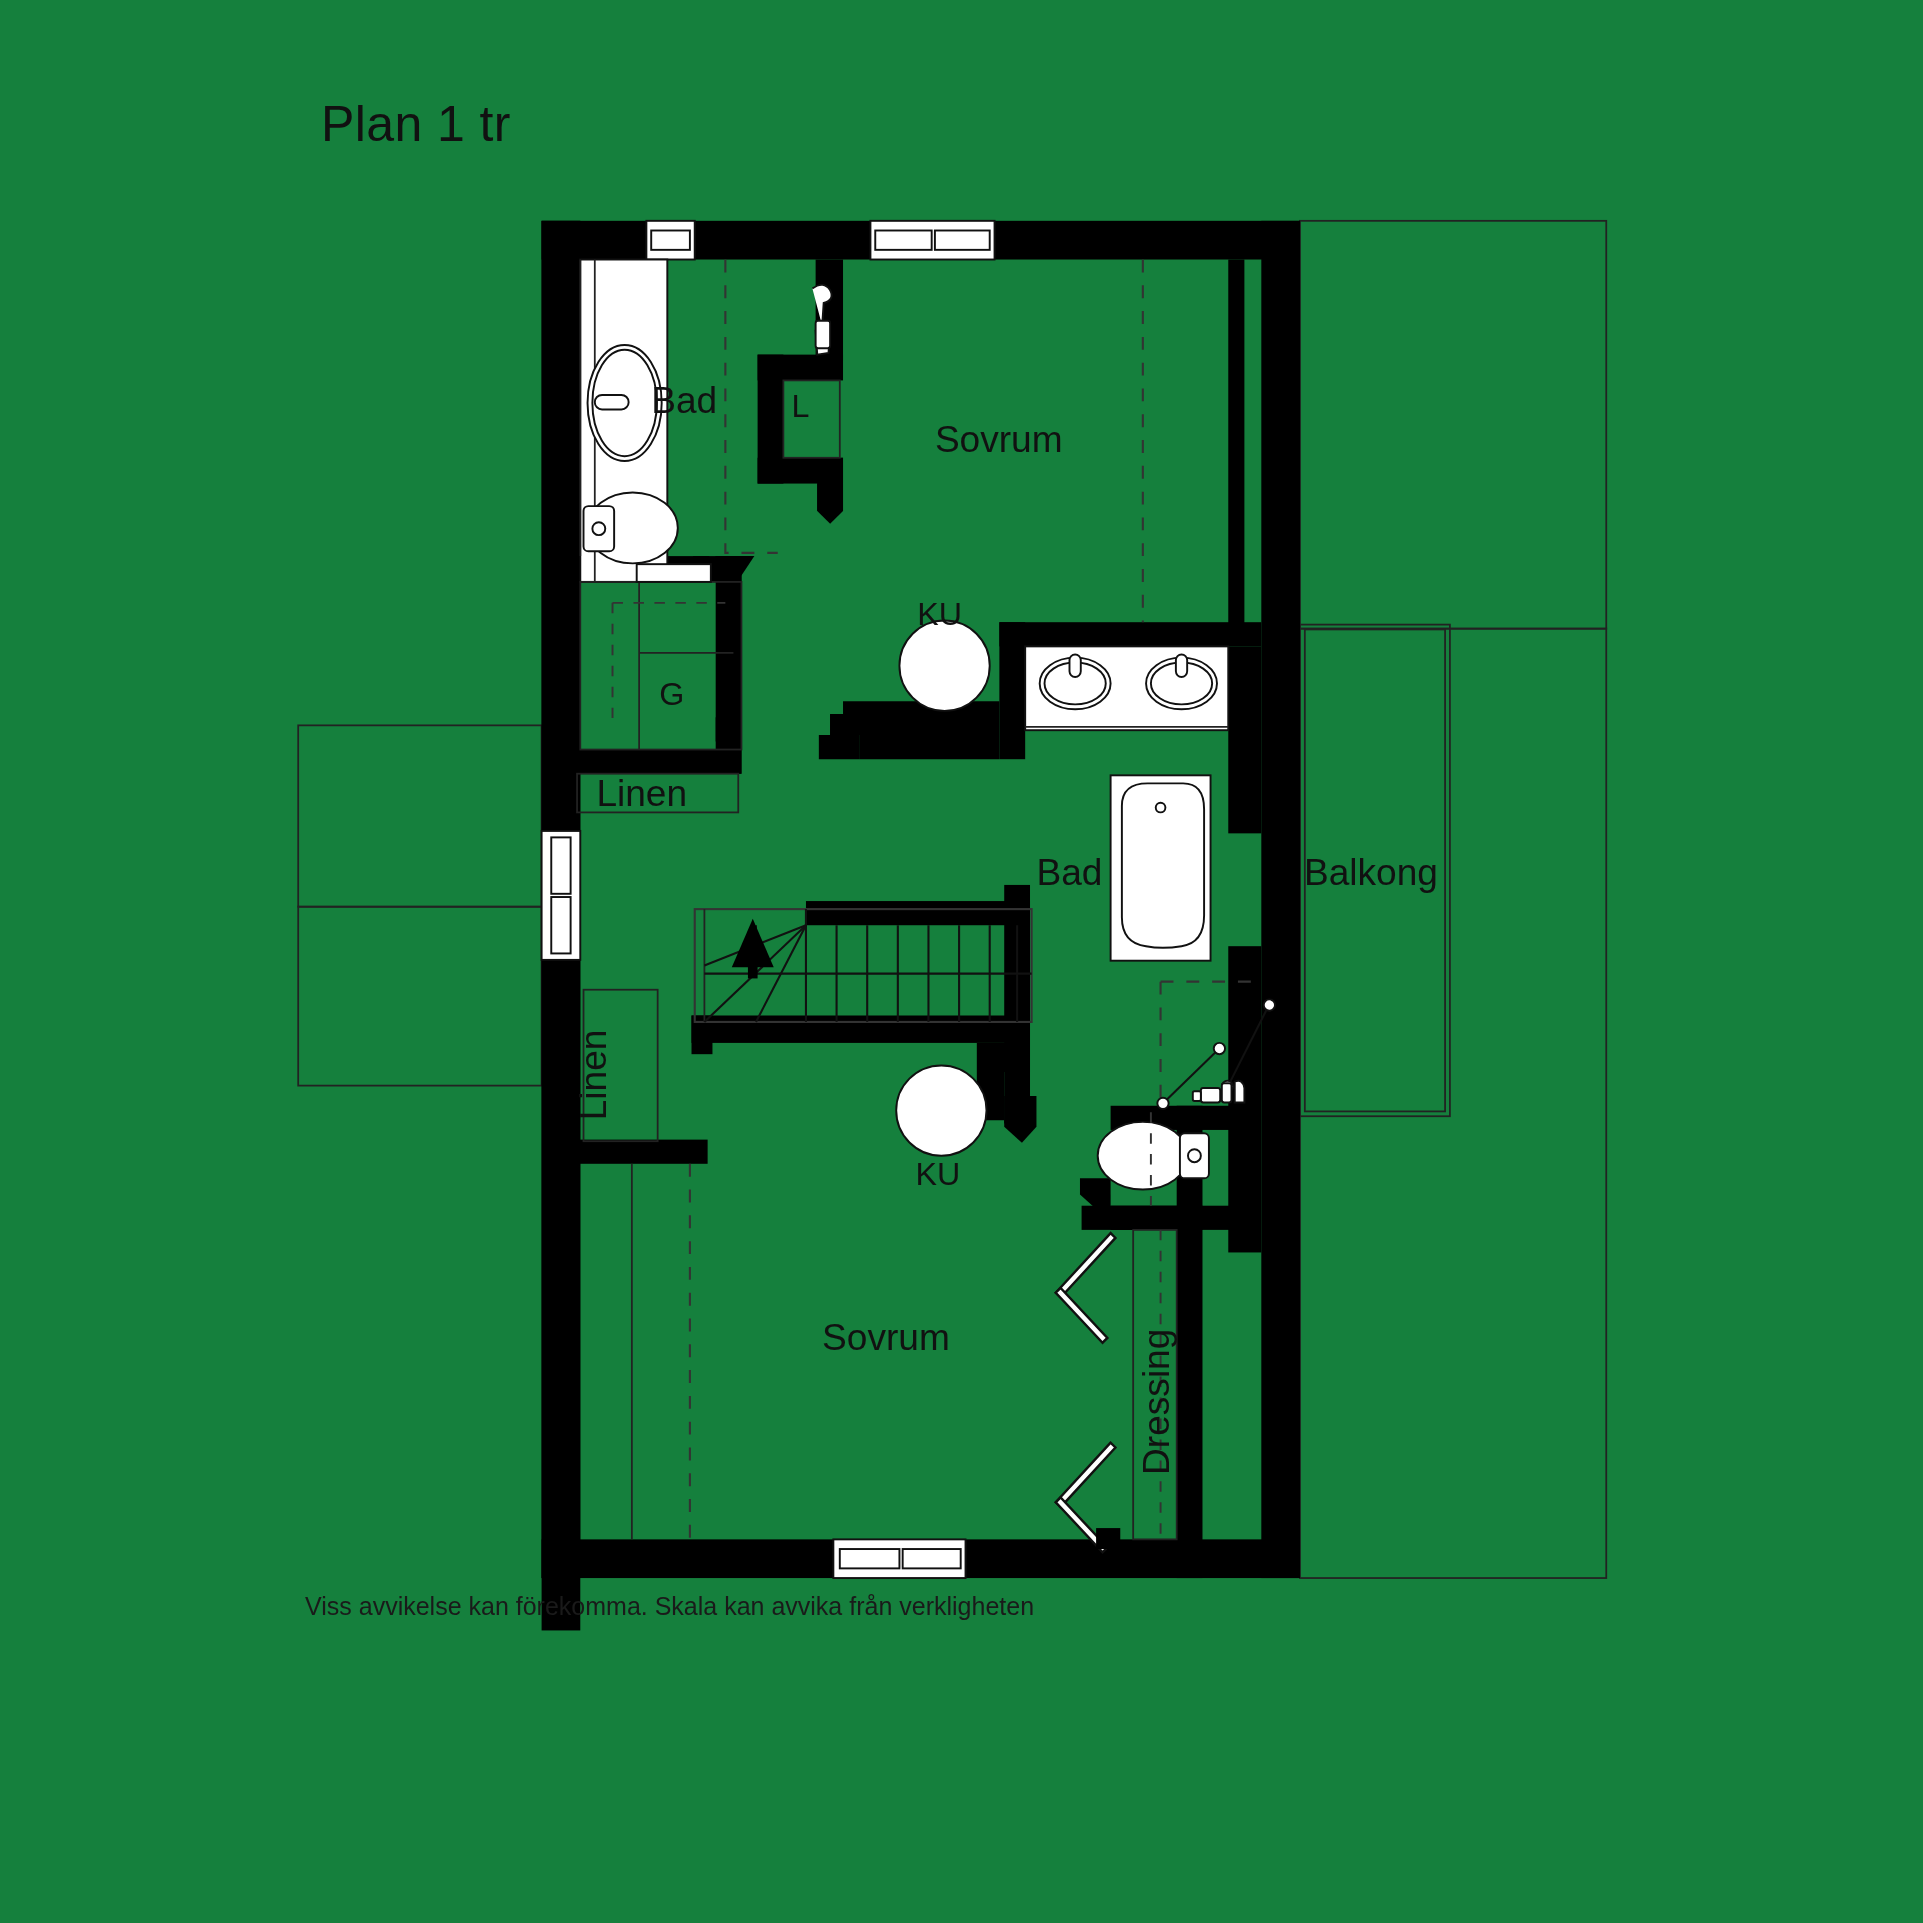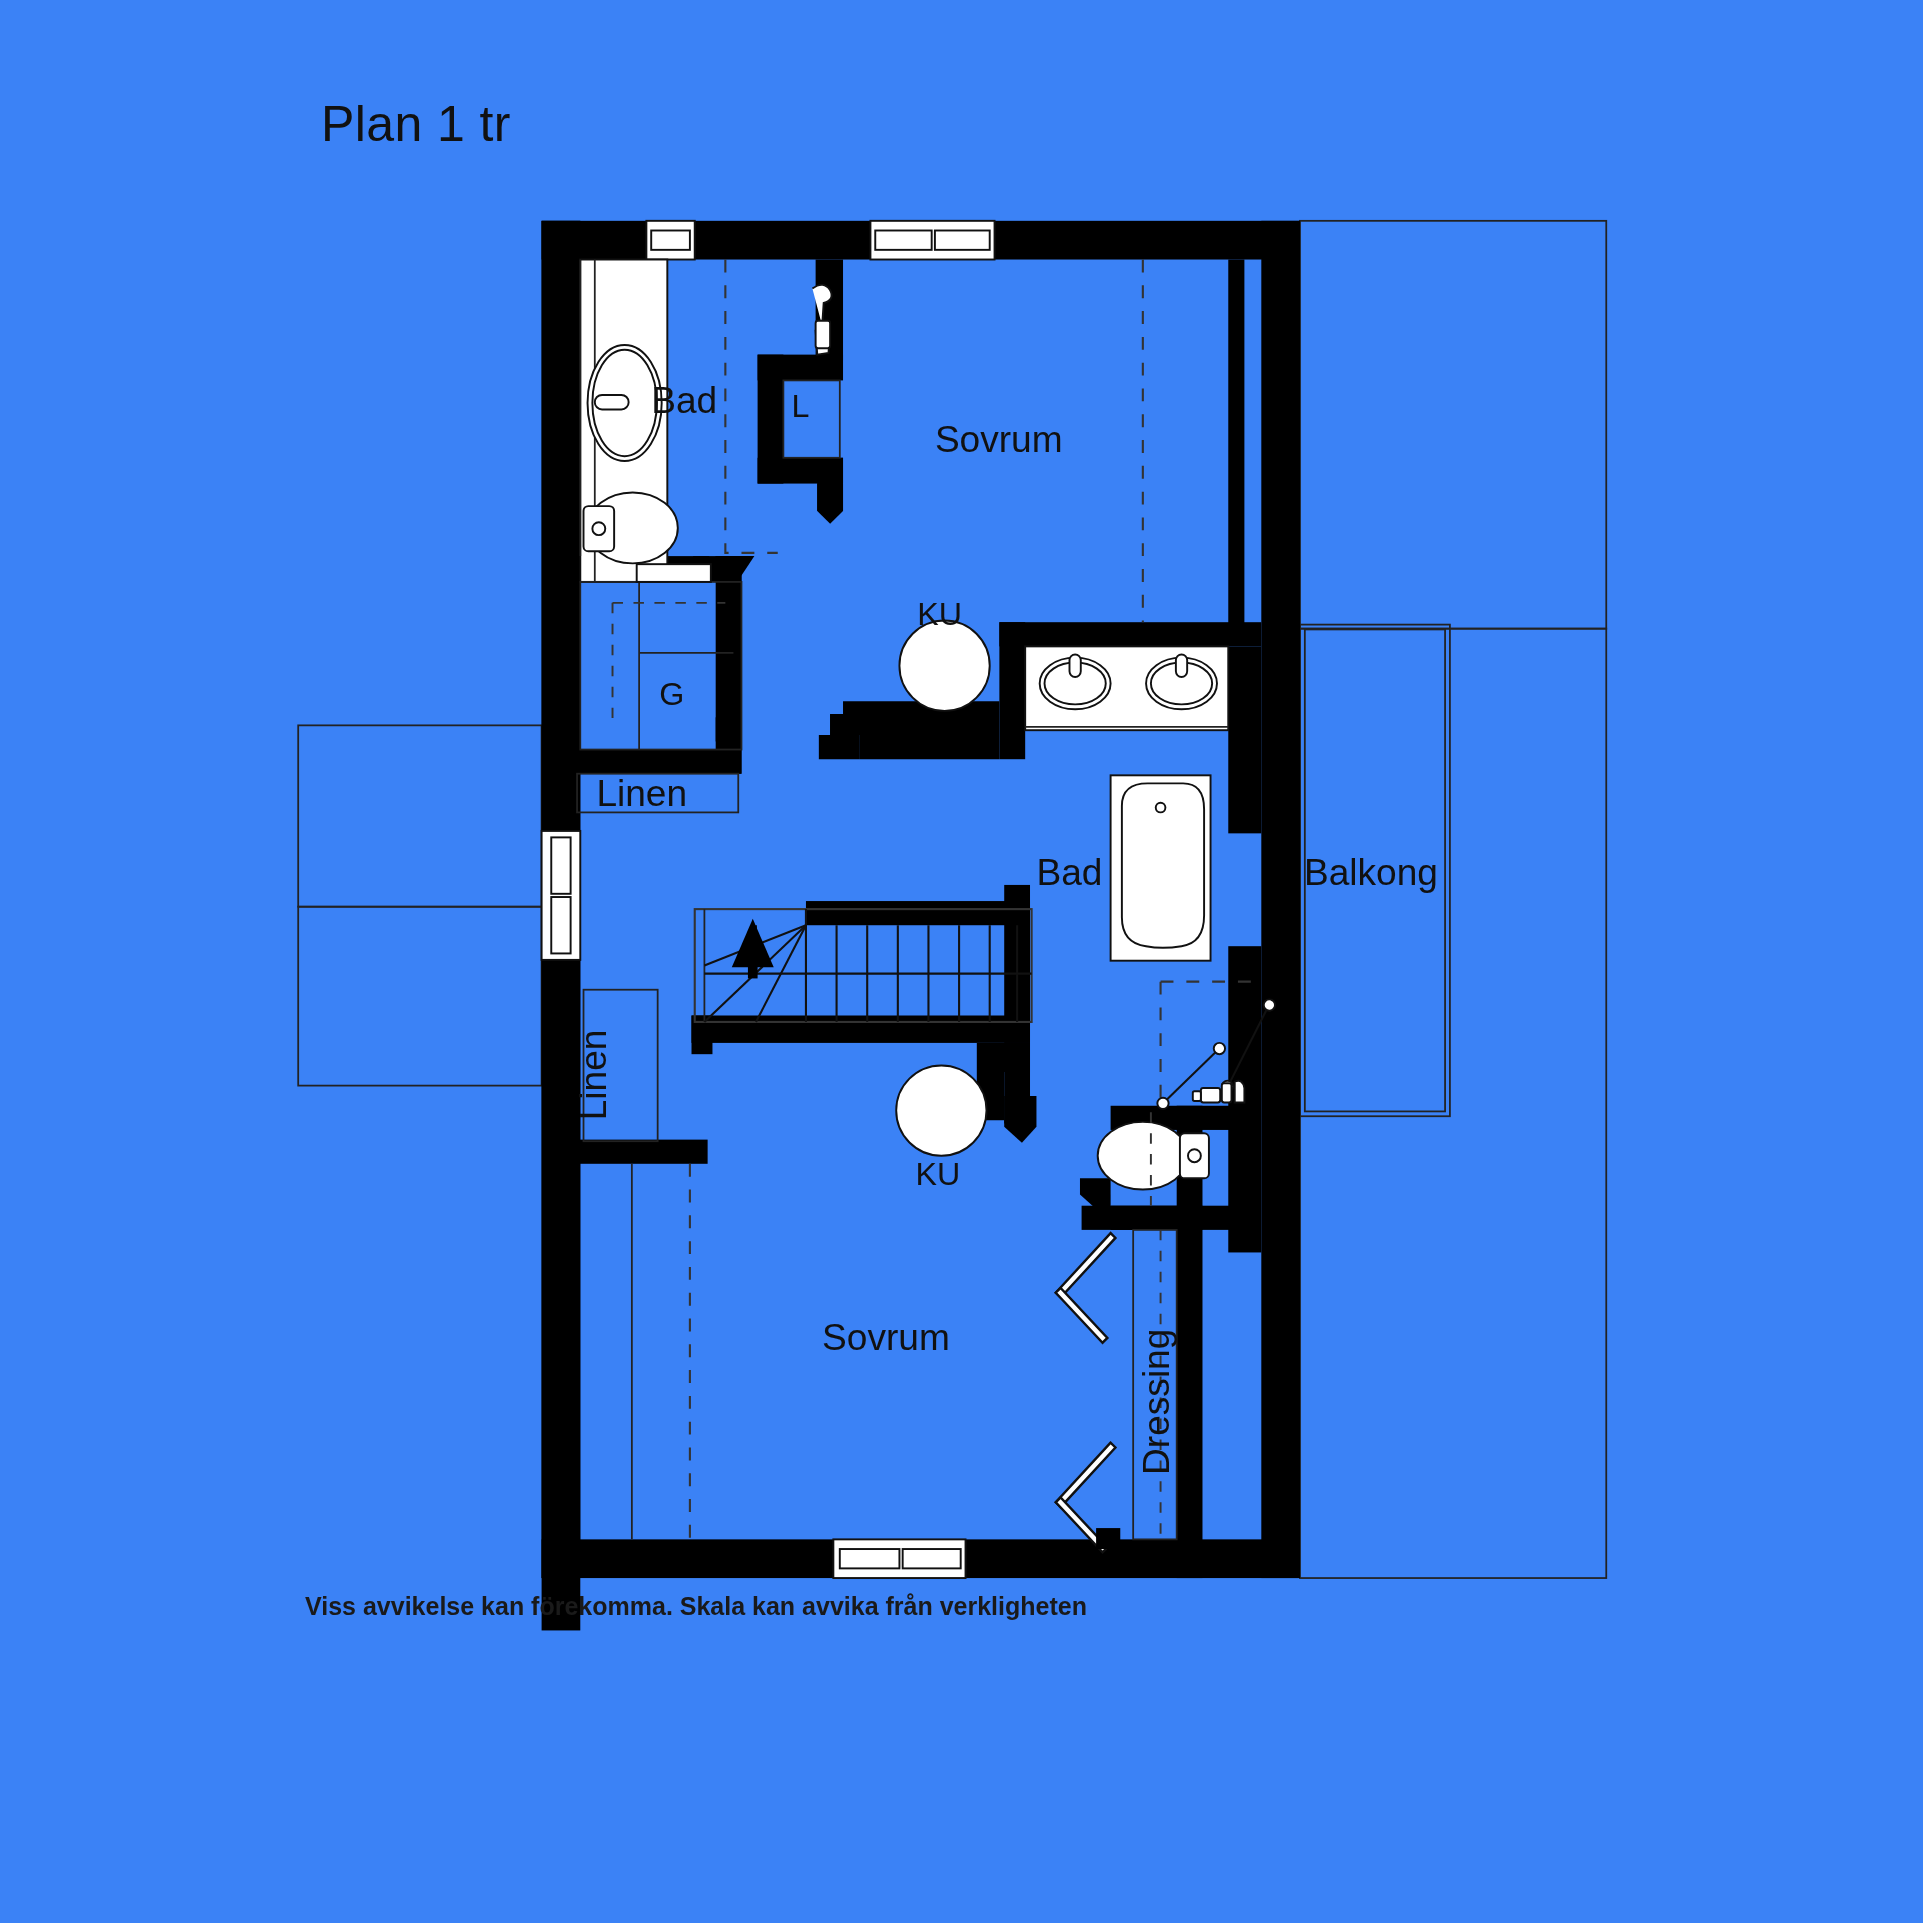--- a/index.html
+++ b/index.html
@@ -10,38 +10,38 @@
   body {
     width: 1923px;
     height: 1923px;
     position: relative;
     font-family: "Liberation Sans", sans-serif;
     overflow: hidden;
   }
   #plan-root {
     position: absolute;
     inset: 0;
-    background: #3b82f6;
+    background: #15803d;
   }
   .plan-title {
     position: absolute;
     left: 321px;
     top: 95px;
     font-size: 50px;
     font-weight: 400;
     color: #111111;
     letter-spacing: 0.4px;
     white-space: nowrap;
   }
   .plan-footer {
     position: absolute;
     left: 305px;
     top: 1592px;
     font-size: 25px;
-    font-weight: 700;
+    font-weight: 400;
     color: #1a1a1a;
     white-space: nowrap;
   }
   svg.floorplan {
     position: absolute;
     left: 0;
     top: 0;
     width: 1923px;
     height: 1923px;
   }

